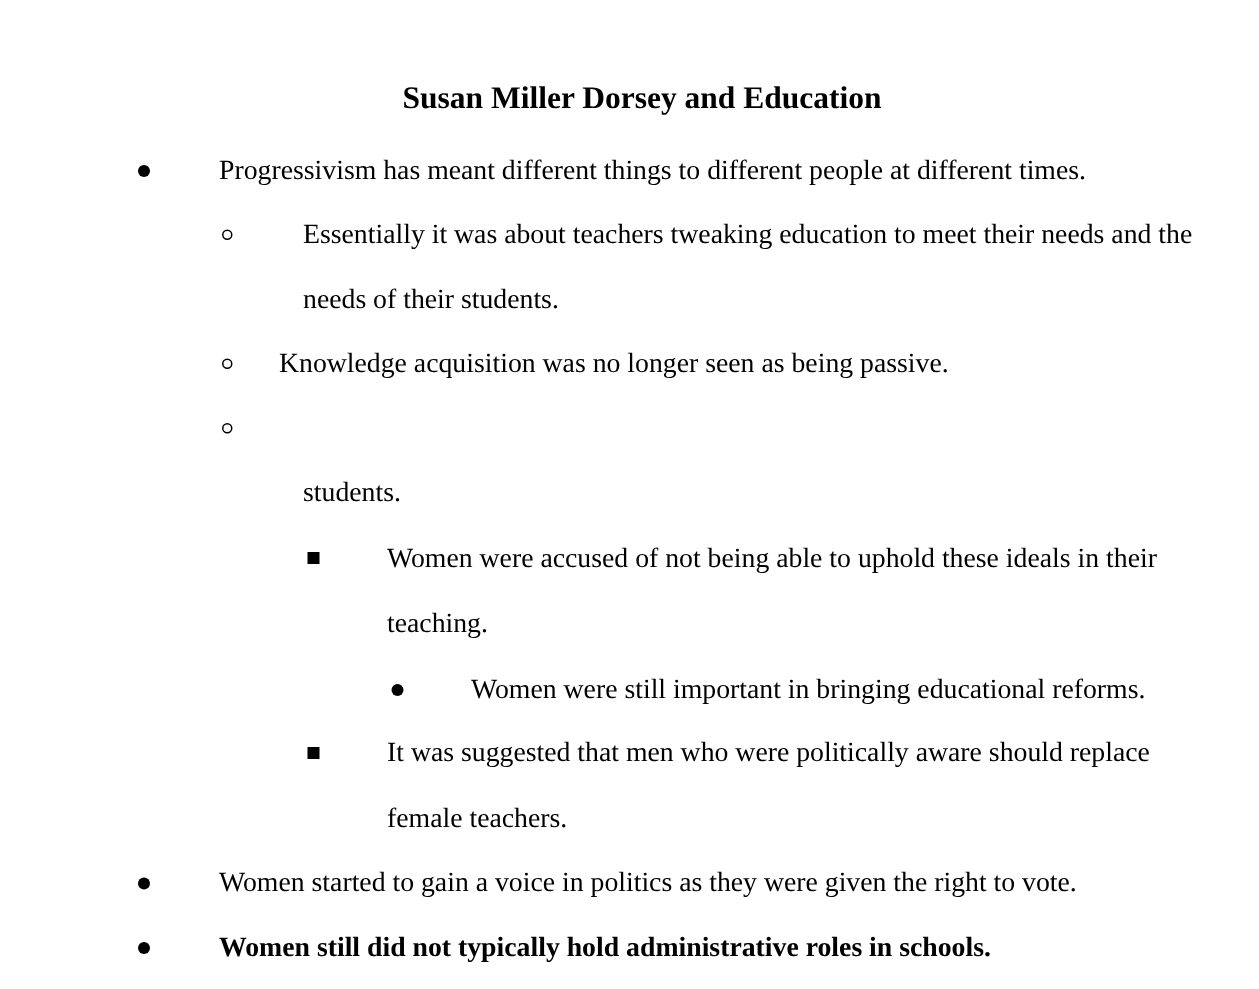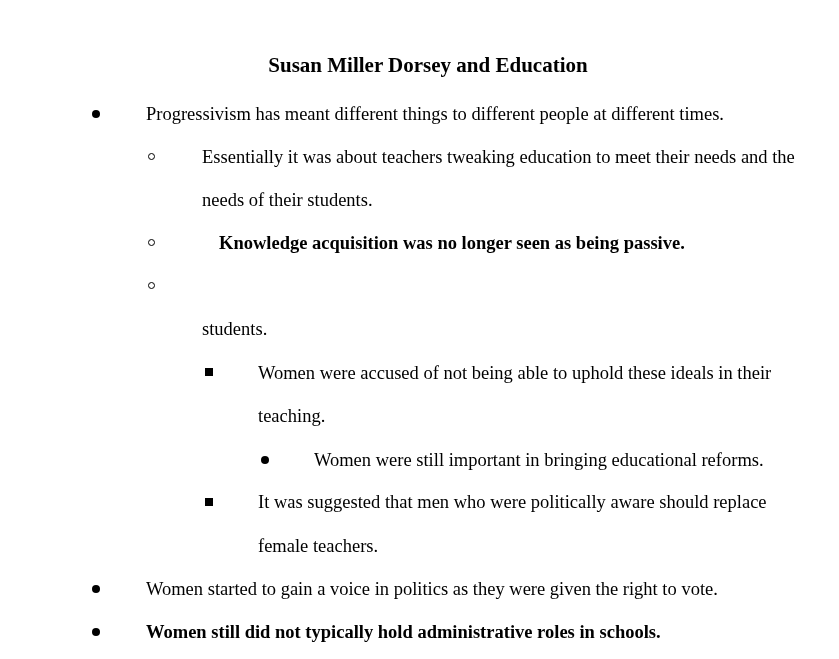--- a/index.html
+++ b/index.html
@@ -68,21 +68,21 @@
   <div class="title">Susan Miller Dorsey and Education</div>
 
   <span class="bullet b-disc" style="left:92px; top:110px;"></span>
   <div class="line" style="left:119px; top:103px;">Progressivism has meant different things to different people at different times.</div>
 
   <span class="bullet b-circle" style="left:148px; top:153px;"></span>
   <div class="line" style="left:175px; top:189px;">needs of their students.</div>
   <div class="line" style="left:175px; top:146px;">Essentially it was about teachers tweaking education to meet their needs and the</div>
 
   <span class="bullet b-circle" style="left:148px; top:239px;"></span>
-  <div class="line" style="left:192px; top:232px;font-weight:bold;">Knowledge acquisition was no longer seen as being passive.</div>
+  <div class="line" style="left:159px; top:232px;">Knowledge acquisition was no longer seen as being passive.</div>
 
   <span class="bullet b-circle" style="left:148px; top:282px;"></span>
   <div class="line" style="left:175px; top:318px;">students.</div>
 
   <span class="bullet b-square" style="left:205px; top:368px;"></span>
   <div class="line" style="left:231px; top:362px;">Women were accused of not being able to uphold these ideals in their</div>
   <div class="line" style="left:231px; top:405px;">teaching.</div>
 
   <span class="bullet b-disc" style="left:261px; top:456px;"></span>
   <div class="line" style="left:287px; top:449px;">Women were still important in bringing educational reforms.</div>

